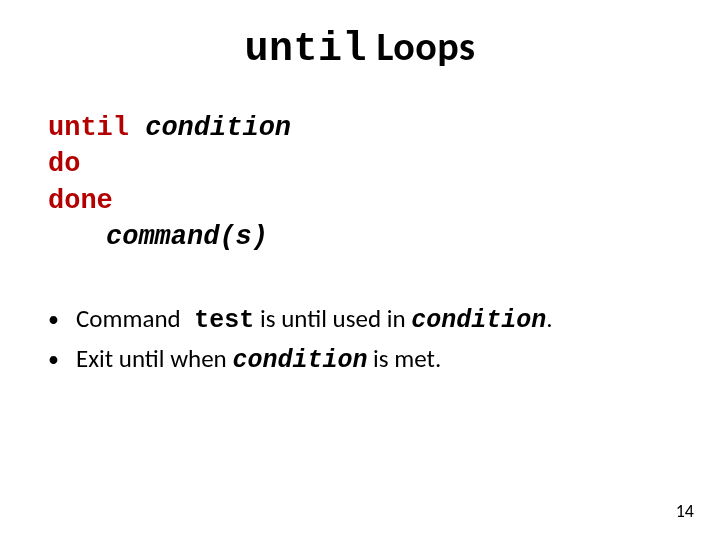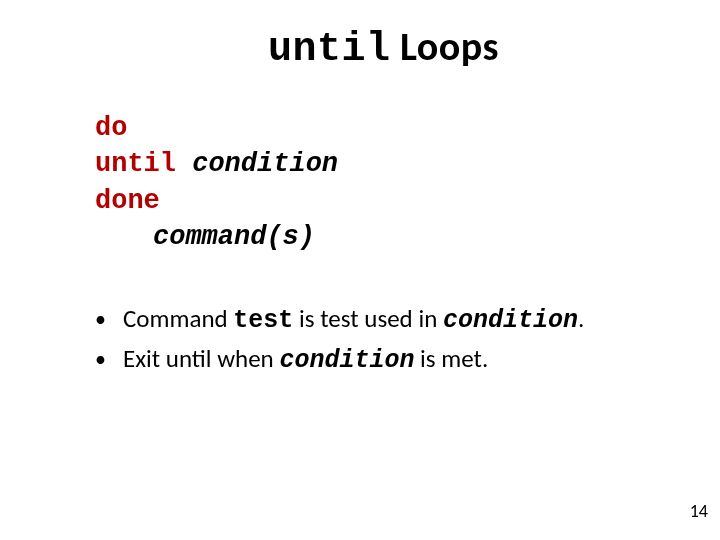--- a/index.html
+++ b/index.html
@@ -11,21 +11,20 @@
     font-family: Calibri, "Segoe UI", Arial, sans-serif;
     color: #000;
     position: relative;
     overflow: hidden;
   }
   .slide {
     width: 720px;
     height: 540px;
     position: relative;
     box-sizing: border-box;
-    padding-left: 47px;
   }
   .title {
     text-align: center;
     font-size: 40px;
     font-weight: bold;
     padding-top: 22px;
     letter-spacing: 0.5px;
   }
   .title .mono { font-family: "Courier New", Courier, monospace; }
   .code-block {
@@ -53,63 +52,64 @@
   .bullets .dot {
     width: 28px;
     flex: 0 0 28px;
     text-align: left;
     font-size: 22px;
   }
   .bullets .body { flex: 1; }
   .bullets .mono-inline {
     font-family: "Courier New", Courier, monospace;
     font-weight: bold;
+    margin-left: 8px;
   }
   .bullets .mono-ital {
     font-family: "Courier New", Courier, monospace;
     font-weight: bold;
     font-style: italic;
   }
   .pagenum {
     position: absolute;
-    right: 12px;
+    right: 26px;
     bottom: 18px;
     font-size: 18px;
     font-family: Calibri, Arial, sans-serif;
   }
 </style>
 </head>
 <body>
 
 <div class="slide">
 
   <div class="title">
     <span class="mono">until</span><span> Loops</span>
   </div>
 
   <div class="code-block">
     <div>
-      <span class="kw">do</span>
+      <span class="kw">until </span><span class="ital">condition</span>
     </div>
     <div>
-      <span class="kw">until </span><span class="ital">condition</span>
+      <span class="kw">do</span>
     </div>
     <div>
       <span class="kw">done</span>
     </div>
     <div>
       <span class="indent ital">command(s)</span>
     </div>
   </div>
 
   <div class="bullets">
     <div class="row">
       <div class="dot">•</div>
       <div class="body">
-        <span>Command </span><span class="mono-inline">test</span><span> is test used in </span><span class="mono-ital">condition</span><span>.</span>
+        <span>Command </span><span class="mono-inline">test</span><span> is until used in </span><span class="mono-ital">condition</span><span>.</span>
       </div>
     </div>
     <div class="row">
       <div class="dot">•</div>
       <div class="body">
         <span>Exit until when </span><span class="mono-ital">condition</span><span>  is met.</span>
       </div>
     </div>
   </div>
 

